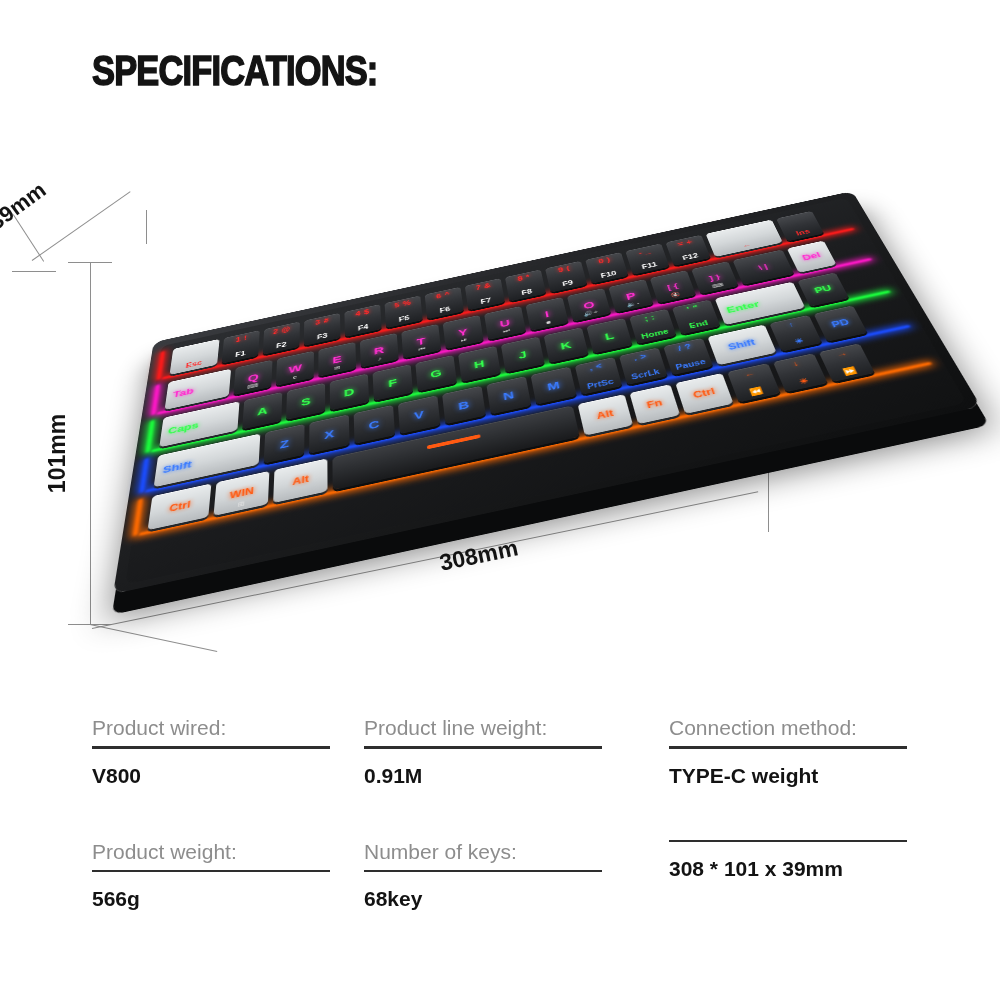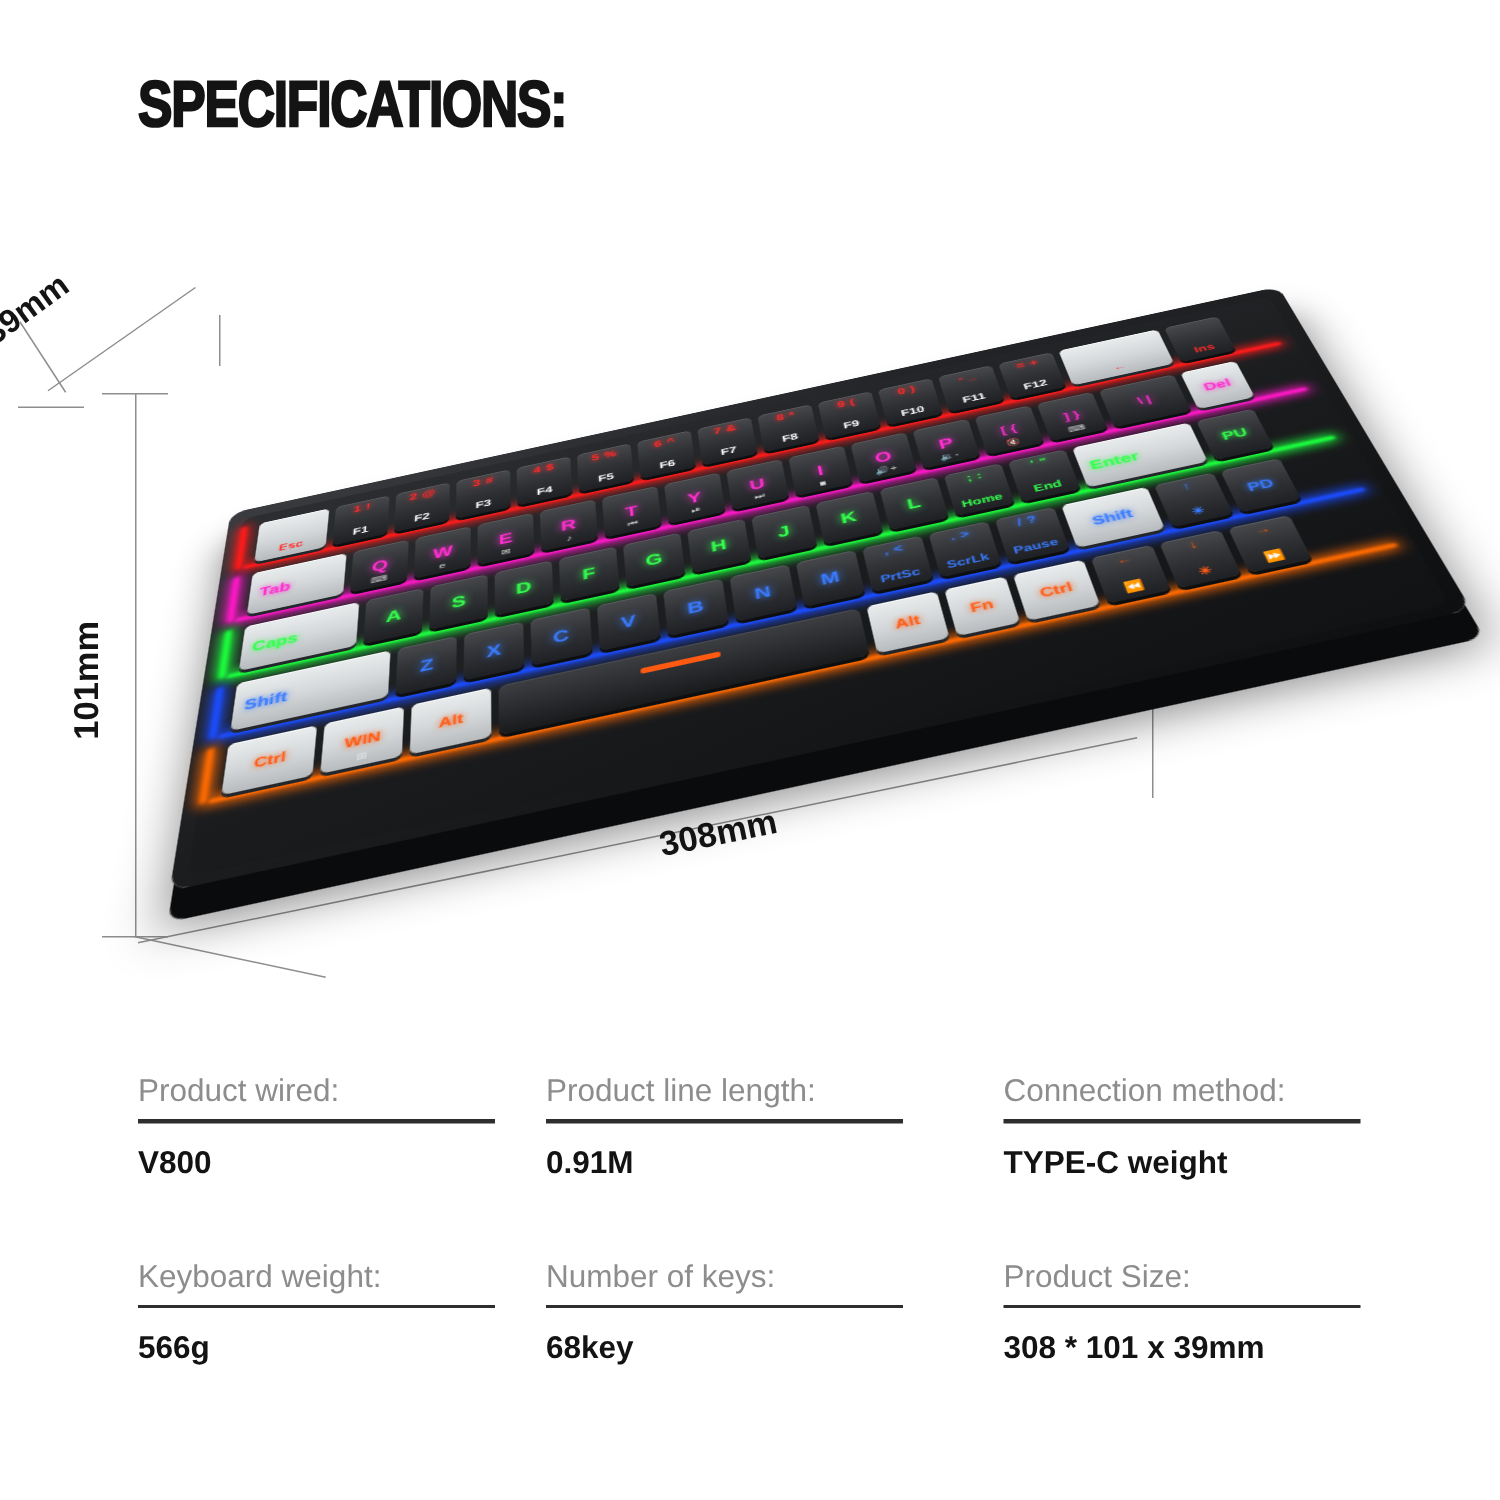--- a/index.html
+++ b/index.html
@@ -387,38 +387,37 @@
 </div>
 
 <div id="specs">
   <div class="spec-grid" id="spec-grid">
       <div class="spec-cell">
         <div class="spec-label">Product wired:</div>
         <div class="spec-rule"></div>
         <div class="spec-value">V800</div>
       </div>
       <div class="spec-cell">
-        <div class="spec-label">Product line length:</div>
+        <div class="spec-label">Product line weight:</div>
         <div class="spec-rule"></div>
         <div class="spec-value">0.91M</div>
       </div>
       <div class="spec-cell">
         <div class="spec-label">Connection method:</div>
         <div class="spec-rule"></div>
         <div class="spec-value">TYPE-C weight</div>
       </div>
       <div class="spec-cell">
-        <div class="spec-label">Keyboard weight:</div>
+        <div class="spec-label">Product weight:</div>
         <div class="spec-rule"></div>
         <div class="spec-value">566g</div>
       </div>
       <div class="spec-cell">
         <div class="spec-label">Number of keys:</div>
         <div class="spec-rule"></div>
         <div class="spec-value">68key</div>
       </div>
       <div class="spec-cell">
-        <div class="spec-label">Product Size:</div>
         <div class="spec-rule"></div>
         <div class="spec-value">308 * 101 x 39mm</div>
       </div>
     </div>
 </div>
 
 </body></html>

